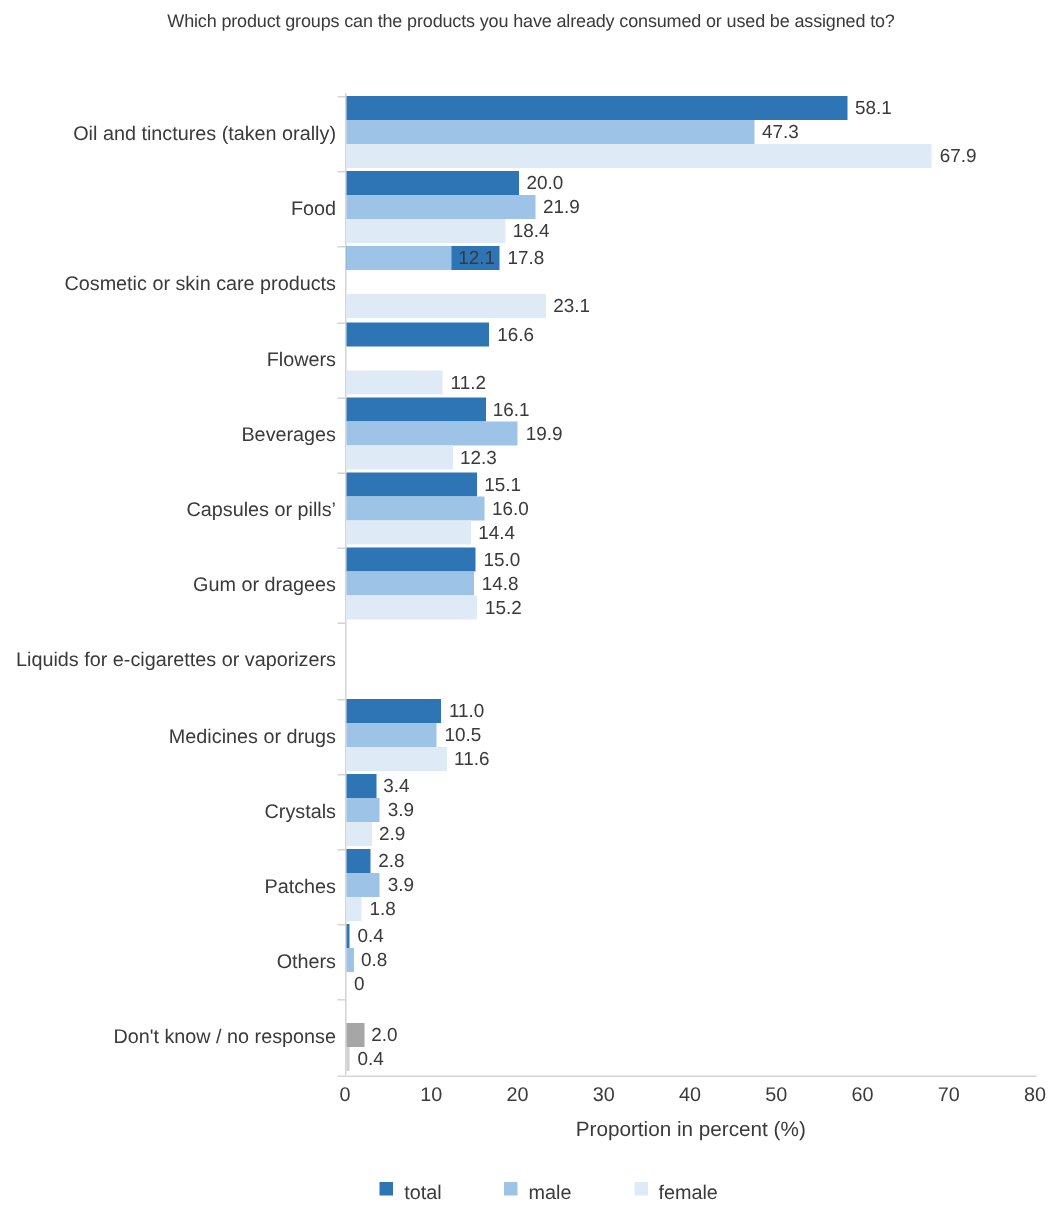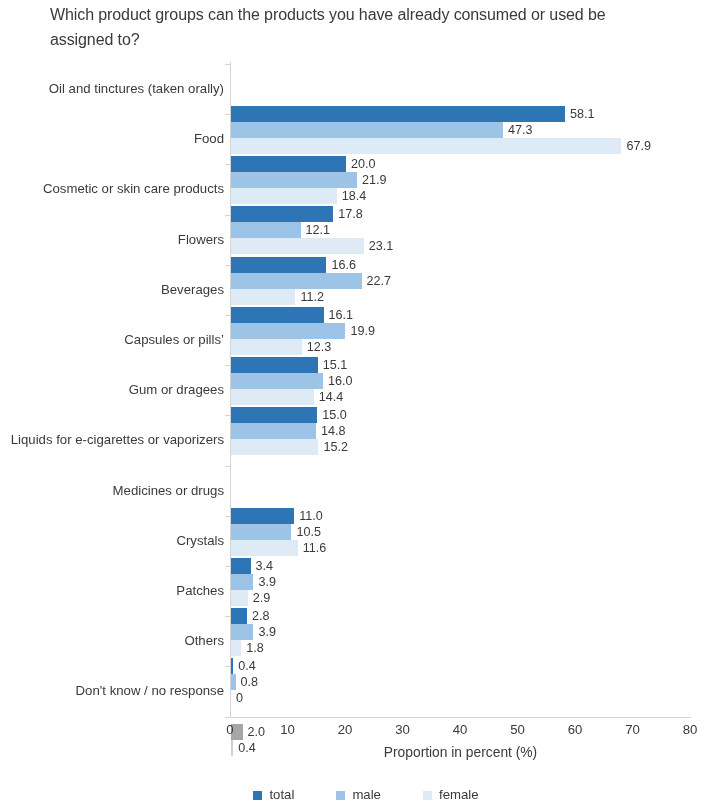--- a/index.html
+++ b/index.html
@@ -17,21 +17,22 @@
     height: 809px;
     background: #ffffff;
   }
 
   
   #chart-title {
     position: absolute;
     left: 50px;
     top: 2px;
     width: 608px;
-    font-size: 16px;
+    text-align: center;
+    font-size: 12px;
     line-height: 25px;
     color: #3a3a3a;
     letter-spacing: -0.1px;
   }
 
   
   #plot-area {
     position: absolute;
     left: 0px;
     top: 62px;
@@ -75,21 +76,20 @@
     left: 231px;
     top: 0;
     width: 477px;
     height: 100%;
   }
   .bar-row {
     position: absolute;
     left: 0;
     height: 16px;
     width: 410px;
-    margin-top: 42px;
   }
   .bar {
     position: absolute;
     left: 0;
     top: 0;
     height: 16px;
   }
   .bar-value {
     position: absolute;
     top: 50%;
@@ -142,21 +142,21 @@
     left: 0;
     top: 788px;
     width: 708px;
     display: flex;
     justify-content: center;
     align-items: center;
     gap: 18px;
   }
   .legend-item {
     display: flex;
-    align-items: center;
+    align-items: flex-start;
     gap: 7px;
     padding-left: 24px;
   }
   .legend-swatch {
     width: 9px;
     height: 9px;
     display: inline-block;
   }
   .legend-label {
     font-size: 13.2px;
@@ -224,40 +224,36 @@
             </div>
           </div>
         </div>
         <div class="bar-group" style="top: 102.4px; height: 50.2px;">
           <div class="cat-label" style="top: 17.1px;">Cosmetic or skin care products</div>
           <div class="bars-wrap">
             <div class="bar-row" style="top: 0px;">
               <div class="bar" style="width: 102.35px; background: rgb(46, 117, 182);"></div>
               <div class="bar-value" style="left: 102.35px;">17.8</div>
             </div>
-            <div class="bar-row" style="top: 16px; padding-left: 41px;">
+            <div class="bar-row" style="top: 0; padding-left: 41px;">
               <div class="bar" style="width: 69.575px; background: rgb(157, 195, 230);"></div>
               <div class="bar-value" style="left: 69.575px;">12.1</div>
             </div>
             <div class="bar-row" style="top: 32px;">
               <div class="bar" style="width: 132.825px; background: rgb(222, 235, 247);"></div>
               <div class="bar-value" style="left: 132.825px;">23.1</div>
             </div>
           </div>
         </div>
         <div class="bar-group" style="top: 152.6px; height: 50.2px;">
           <div class="cat-label" style="top: 17.1px;">Flowers</div>
           <div class="bars-wrap">
             <div class="bar-row" style="top: 0px;">
               <div class="bar" style="width: 95.45px; background: rgb(46, 117, 182);"></div>
               <div class="bar-value" style="left: 95.45px;">16.6</div>
-            </div>
-            <div class="bar-row" style="top: 16px;">
-              <div class="bar" style="width: 130.525px; background: rgb(157, 195, 230);"></div>
-              <div class="bar-value" style="left: 130.525px;">22.7</div>
             </div>
             <div class="bar-row" style="top: 32px;">
               <div class="bar" style="width: 64.4px; background: rgb(222, 235, 247);"></div>
               <div class="bar-value" style="left: 64.4px;">11.2</div>
             </div>
           </div>
         </div>
         <div class="bar-group" style="top: 202.8px; height: 50.2px;">
           <div class="cat-label" style="top: 17.1px;">Beverages</div>
           <div class="bars-wrap">

